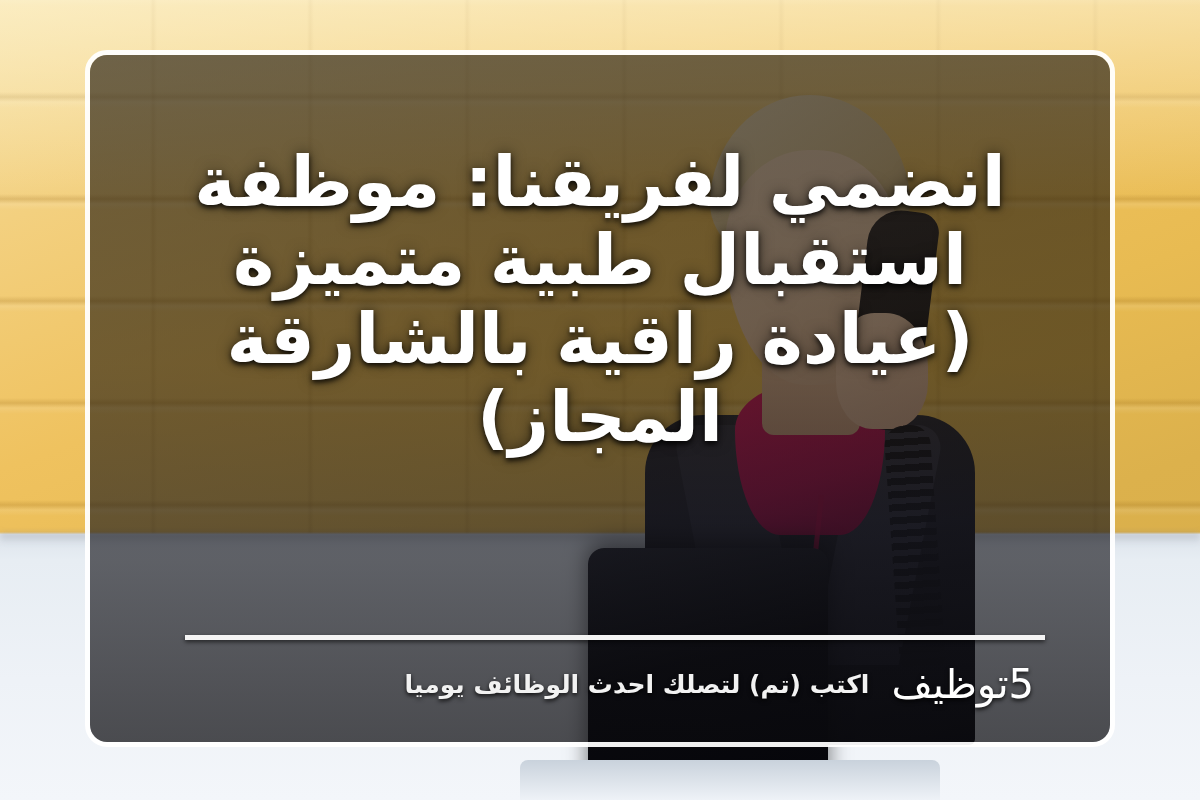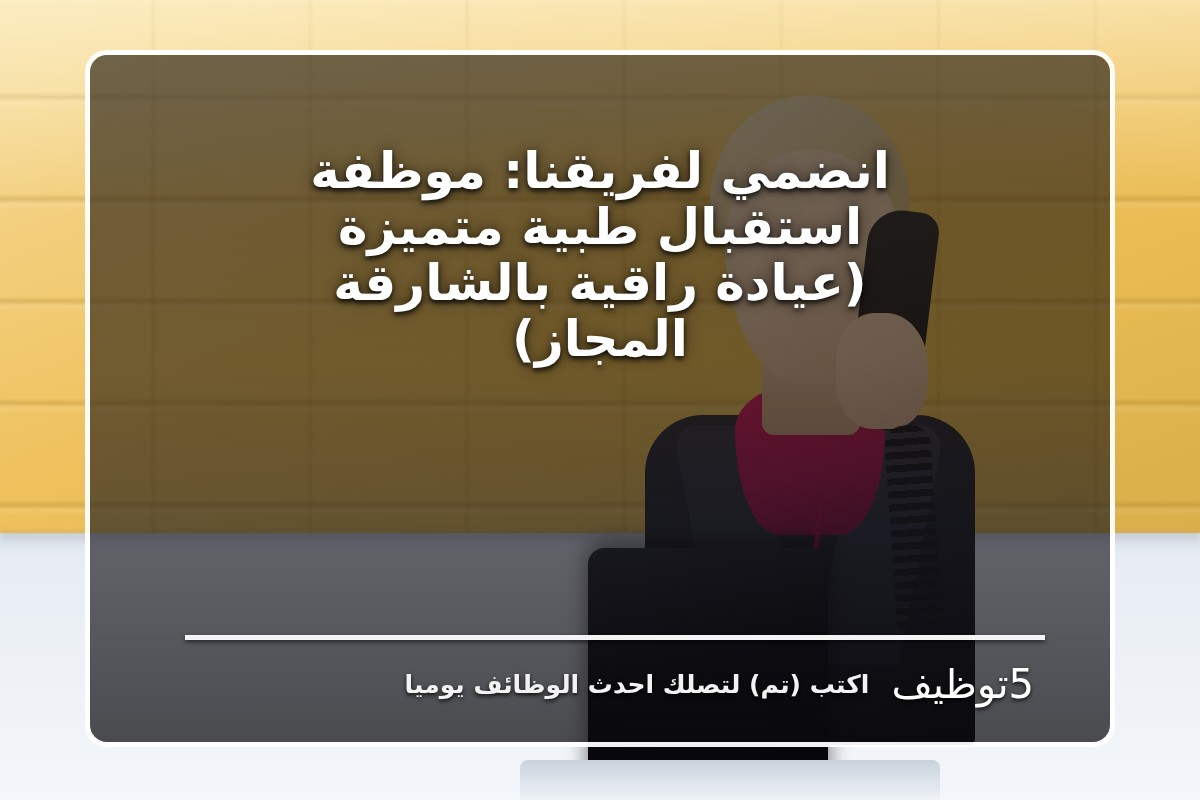--- a/index.html
+++ b/index.html
@@ -146,21 +146,21 @@
     pointer-events: none;
   }
 
   
   .headline {
     position: absolute;
     left: 40px; right: 40px; top: 88px;
     direction: rtl;
     text-align: center;
     color: #ffffff;
-    font-size: 50px;
+    font-size: 70px;
     line-height: 1.12;
     font-weight: 700;
     letter-spacing: 0px;
     text-shadow:
       0 3px 5px rgba(0,0,0,0.75),
       0 0 14px rgba(0,0,0,0.55);
     white-space: pre-line;
   }
 
   

